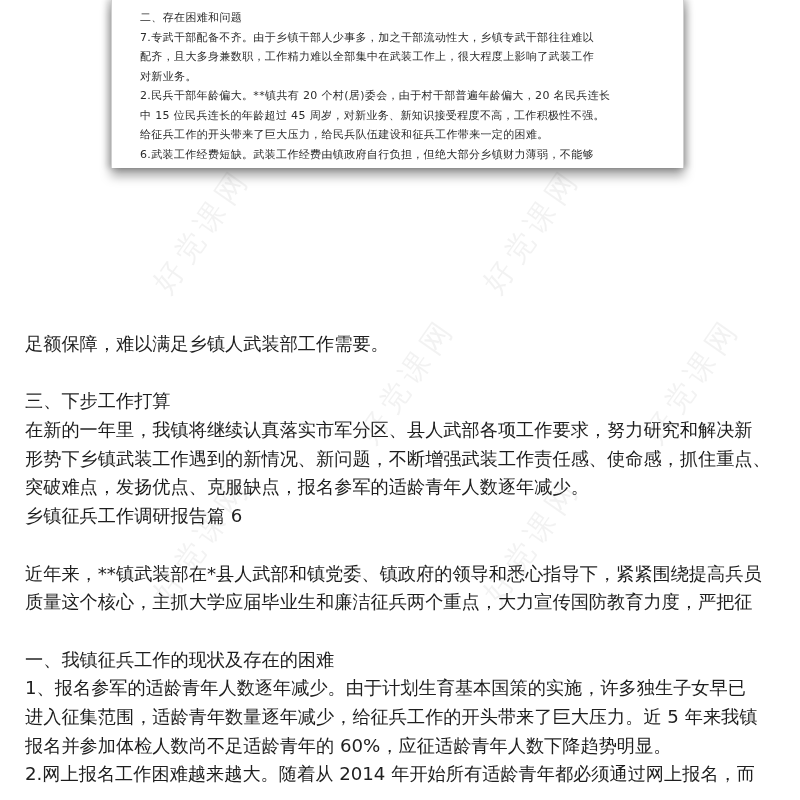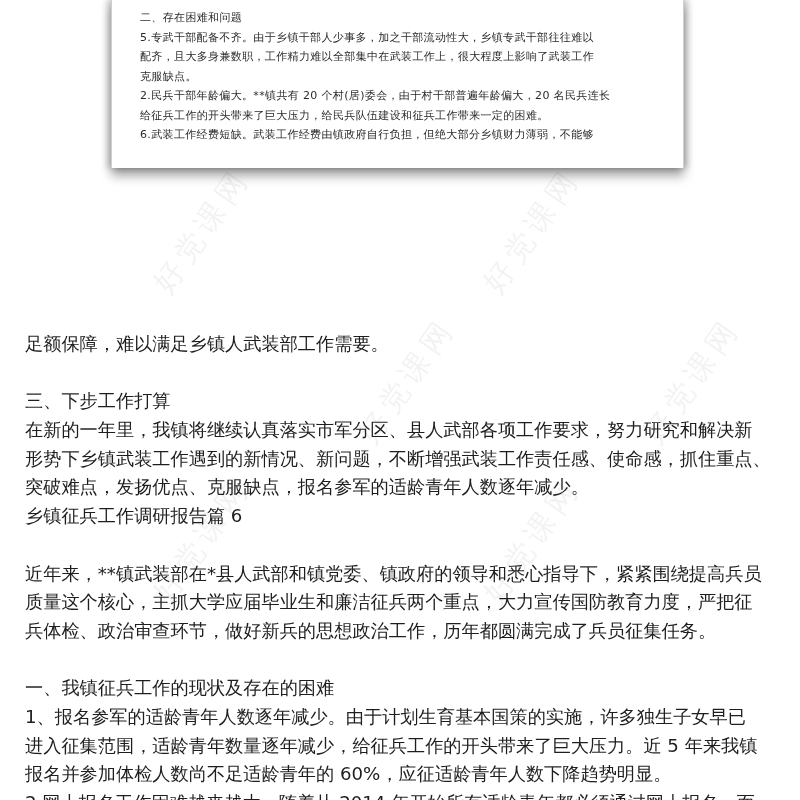--- a/index.html
+++ b/index.html
@@ -40,40 +40,40 @@
 <div class="watermark" style="left:130px; top:210px;">好党课网</div>
 <div class="watermark" style="left:460px; top:210px;">好党课网</div>
 <div class="watermark" style="left:335px; top:360px;">好党课网</div>
 <div class="watermark" style="left:130px; top:520px;">好党课网</div>
 <div class="watermark" style="left:460px; top:520px;">好党课网</div>
 <div class="watermark" style="left:620px; top:360px;">好党课网</div>
 
 <div class="card">
   <div class="card-text">
     <div>二、存在困难和问题</div>
-    <div>5.专武干部配备不齐。由于乡镇干部人少事多，加之干部流动性大，乡镇专武干部往往难以</div>
+    <div>7.专武干部配备不齐。由于乡镇干部人少事多，加之干部流动性大，乡镇专武干部往往难以</div>
     <div>配齐，且大多身兼数职，工作精力难以全部集中在武装工作上，很大程度上影响了武装工作</div>
-    <div>克服缺点。</div>
+    <div>对新业务。</div>
     <div>2.民兵干部年龄偏大。**镇共有 20 个村(居)委会，由于村干部普遍年龄偏大，20 名民兵连长</div>
+    <div>中 15 位民兵连长的年龄超过 45 周岁，对新业务、新知识接受程度不高，工作积极性不强。</div>
     <div>给征兵工作的开头带来了巨大压力，给民兵队伍建设和征兵工作带来一定的困难。</div>
     <div>6.武装工作经费短缺。武装工作经费由镇政府自行负担，但绝大部分乡镇财力薄弱，不能够</div>
   </div>
 </div>
 
 <div class="body-text" style="top:330px;">
   <div>足额保障，难以满足乡镇人武装部工作需要。</div>
   <div class="gap"></div>
   <div>三、下步工作打算</div>
   <div>在新的一年里，我镇将继续认真落实市军分区、县人武部各项工作要求，努力研究和解决新</div>
   <div>形势下乡镇武装工作遇到的新情况、新问题，不断增强武装工作责任感、使命感，抓住重点、</div>
   <div>突破难点，发扬优点、克服缺点，报名参军的适龄青年人数逐年减少。</div>
   <div>乡镇征兵工作调研报告篇 6</div>
   <div class="gap"></div>
   <div>近年来，**镇武装部在*县人武部和镇党委、镇政府的领导和悉心指导下，紧紧围绕提高兵员</div>
   <div>质量这个核心，主抓大学应届毕业生和廉洁征兵两个重点，大力宣传国防教育力度，严把征</div>
-  <div>兵体检、政治审查环节，做好新兵的思想政治工作，历年都圆满完成了兵员征集任务。</div>
   <div class="gap"></div>
   <div>一、我镇征兵工作的现状及存在的困难</div>
   <div>1、报名参军的适龄青年人数逐年减少。由于计划生育基本国策的实施，许多独生子女早已</div>
   <div>进入征集范围，适龄青年数量逐年减少，给征兵工作的开头带来了巨大压力。近 5 年来我镇</div>
   <div>报名并参加体检人数尚不足适龄青年的 60%，应征适龄青年人数下降趋势明显。</div>
   <div>2.网上报名工作困难越来越大。随着从 2014 年开始所有适龄青年都必须通过网上报名，而</div>
 </div>
 
 </body></html>

